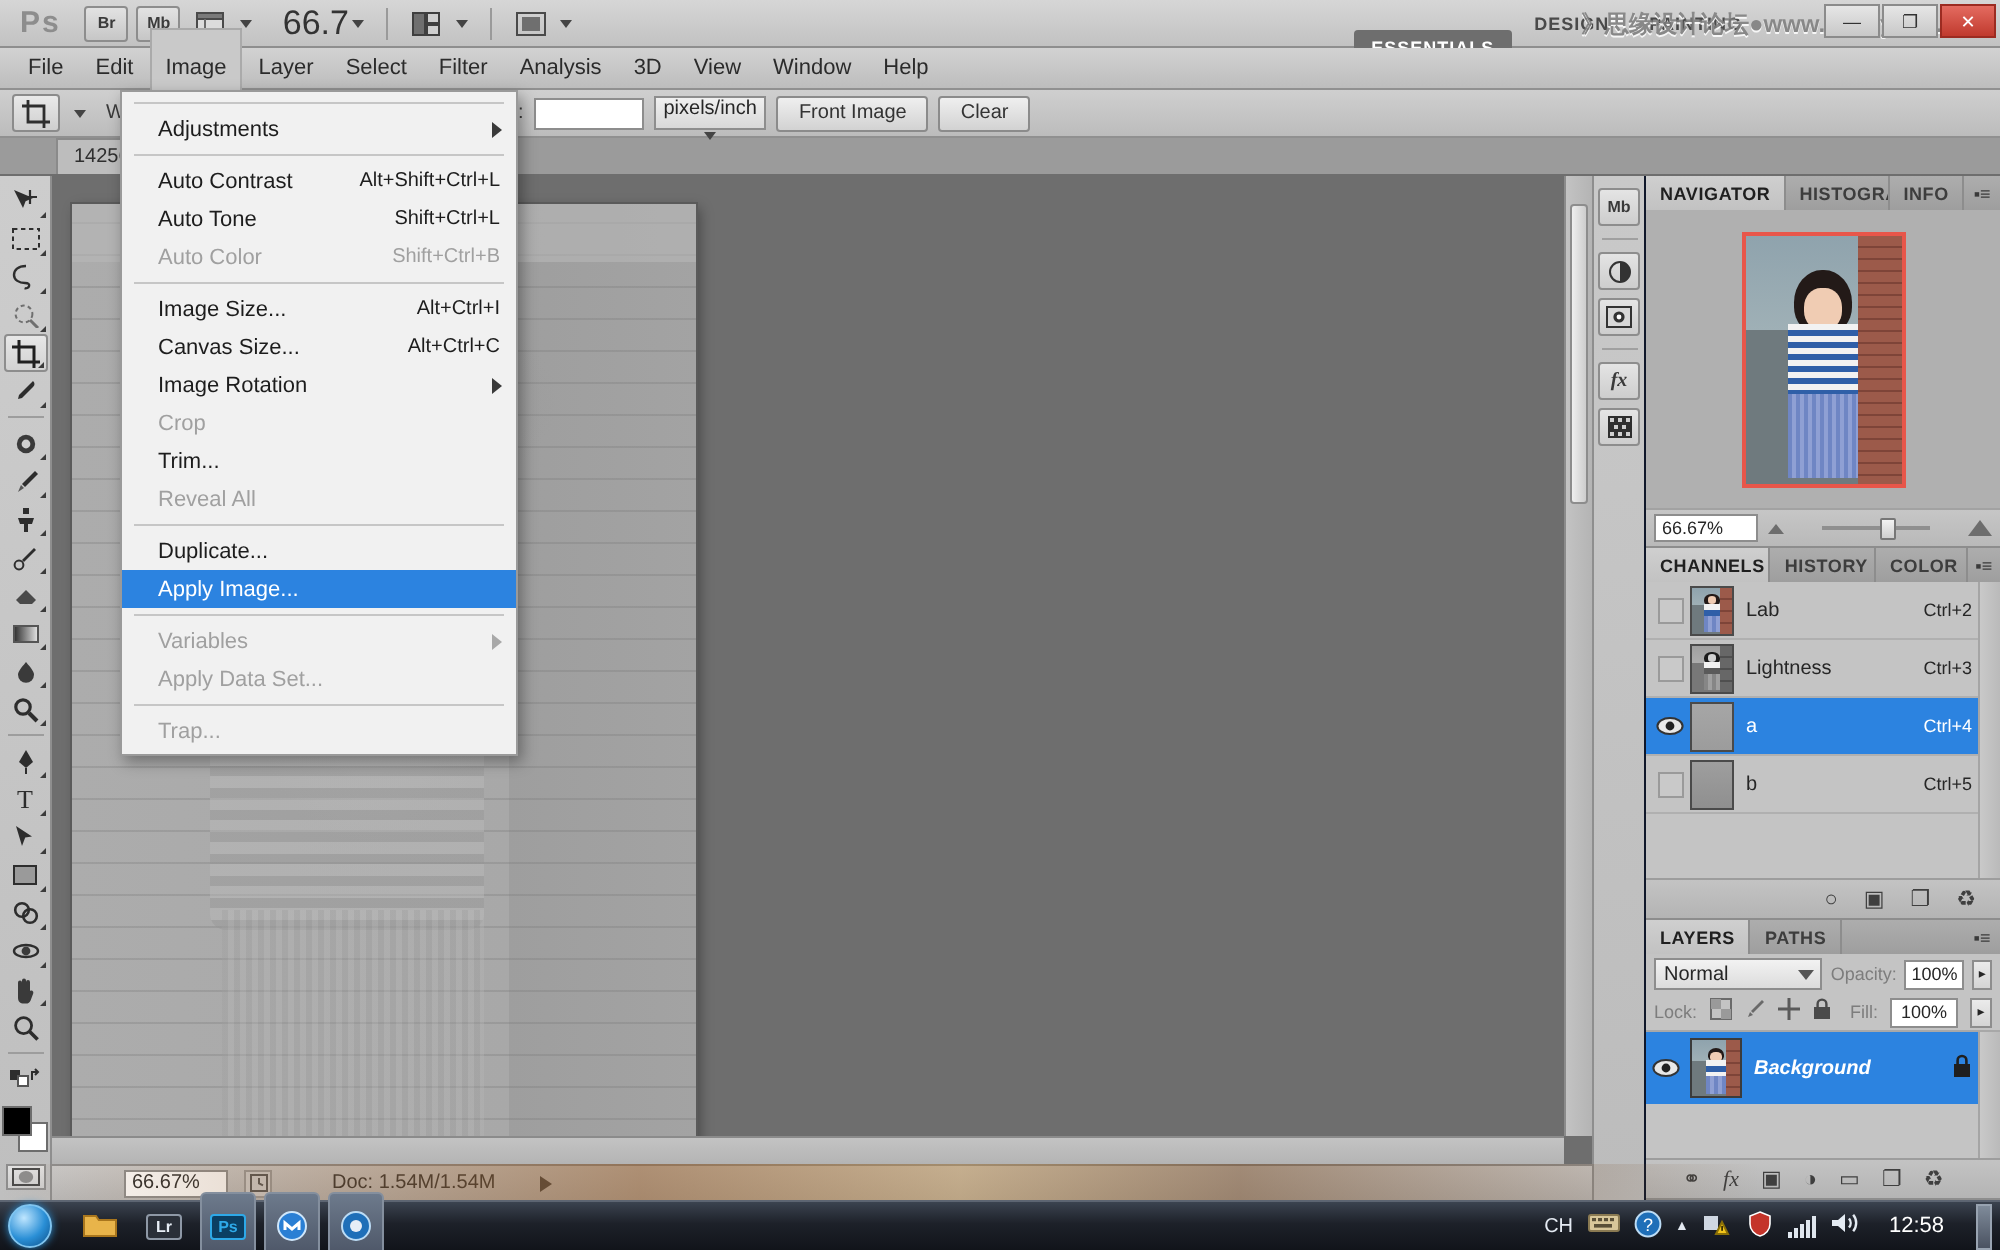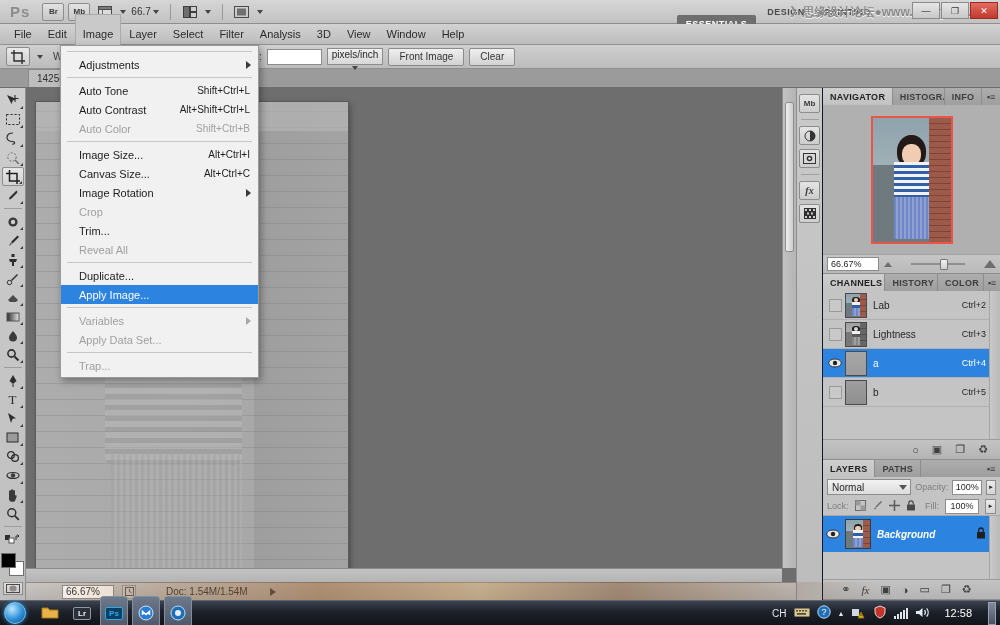--- a/index.html
+++ b/index.html
@@ -19,21 +19,21 @@
   }
   .ps-logo { font-size:15px; font-weight:bold; color:#8d8d8d; letter-spacing:1px; padding:0 10px 0 6px; }
   .tbtn {
     width:22px; height:18px; margin:0 2px; border:1px solid #8d8d8d;
     border-radius:2px; background:linear-gradient(#e2e2e2,#c6c6c6);
     display:flex; align-items:center; justify-content:center;
     font-size:8px; font-weight:bold; color:#3b3b3b;
   }
   .tbtn.plain { border:none; background:none; }
   .caret { width:0;height:0;border-left:3px solid transparent;border-right:3px solid transparent;border-top:4px solid #444; margin:0 5px 0 2px; }
-  .zoomval { font-size:10px; color:#333; }
+  .zoomval { font-size:17px; color:#333; margin-left:10px; }
   .sep-v { width:1px; height:16px; background:#9a9a9a; margin:0 6px; }
   .ws-tabs { position:absolute; right:120px; top:0; height:24px; display:flex; align-items:center; gap:2px; }
   .ws-tab { padding:4px 9px; font-size:9px; font-weight:bold; letter-spacing:.5px; color:#4a4a4a; }
   .ws-tab.active { background:#6e6e6e; color:#fff; border-radius:2px;margin-top:24px; }
   .wm {
     position:absolute; right:4px; top:1px; height:22px; display:flex; align-items:center;
     font-size:12px; font-weight:bold; color:#7d7d7d; white-space:nowrap; opacity:.85;
     text-shadow:0 1px 0 #fff;
   }
   .wbtns { position:absolute; right:2px; top:2px; display:flex; gap:1px; }
@@ -705,26 +705,26 @@
   </div>
 
   <div class="dropdown">
     <div class="mdiv"></div>
     <div class="mrow">
       <span>Adjustments</span>
         <i class="arrow"></i>
     </div>
     <div class="mdiv"></div>
     <div class="mrow">
+      <span>Auto Contrast</span>
+      <span class="acc">Alt+Shift+Ctrl+L</span>
+    </div>
+    <div class="mrow">
       <span>Auto Tone</span>
       <span class="acc">Shift+Ctrl+L</span>
-    </div>
-    <div class="mrow">
-      <span>Auto Contrast</span>
-      <span class="acc">Alt+Shift+Ctrl+L</span>
     </div>
     <div class="mrow disabled">
       <span>Auto Color</span>
       <span class="acc">Shift+Ctrl+B</span>
     </div>
     <div class="mdiv"></div>
     <div class="mrow">
       <span>Image Size...</span>
       <span class="acc">Alt+Ctrl+I</span>
     </div>

